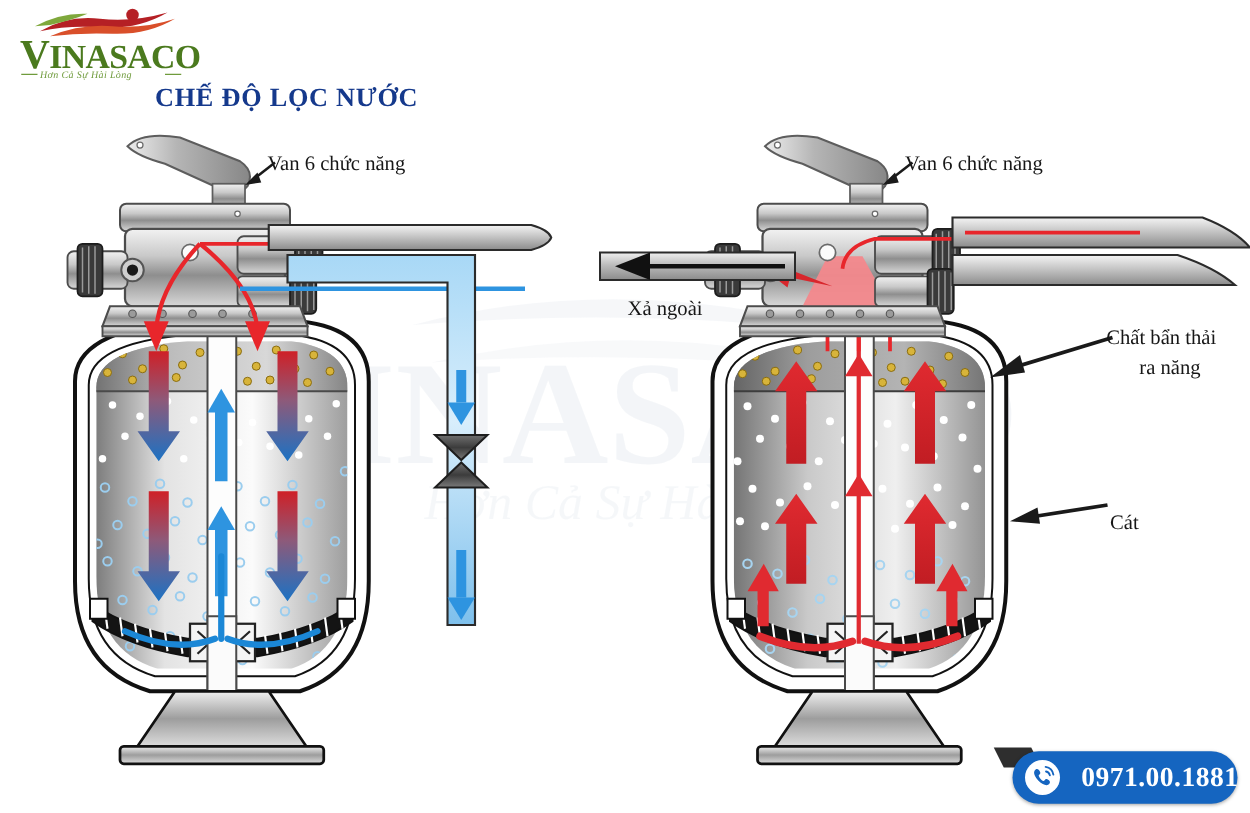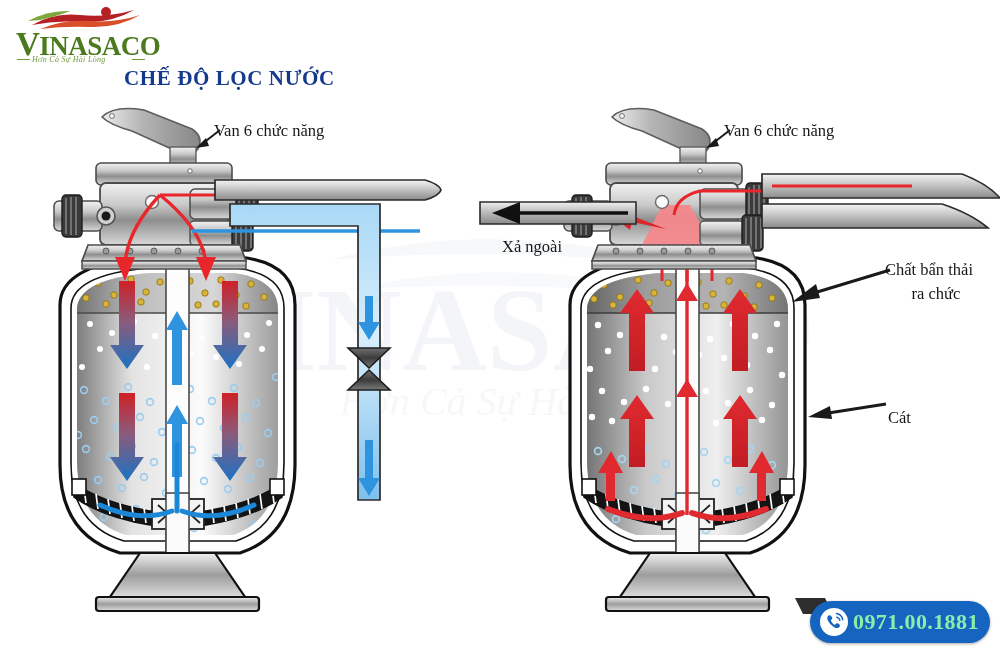--- a/index.html
+++ b/index.html
@@ -25,22 +25,22 @@
   .lbl{font-family:"Liberation Serif",serif;font-size:16.5px;color:#171717;white-space:nowrap;}
   #lbl-valve-l{left:214px;top:121px;}
   #lbl-valve-r{left:724px;top:121px;}
   #lbl-xathai{left:502px;top:237px;}
   #lbl-dirt{left:865px;top:258px;line-height:1.45;white-space:normal;width:128px;text-align:center;}
   #lbl-dirt .l2{display:block;padding-left:14px;}
   #lbl-sand{left:888px;top:408px;}
   
   #phone{left:810px;top:601px;width:180px;height:42px;background:#1565c0;border-radius:21px;
      display:flex;align-items:center;box-shadow:0 1px 3px rgba(0,0,0,.35);}
-  #phone .num{color:#86efac;font-family:"Liberation Serif",serif;font-weight:bold;font-size:22px;
-     letter-spacing:.4px;margin-left:4px;}
+  #phone .num{color:#ffffff;font-family:"Liberation Serif",serif;font-weight:bold;font-size:22px;
+     letter-spacing:.4px;margin-left:16px;}
   #phone .picon{width:30px;height:30px;margin-left:9px;flex:none;}
   #phone-tail{left:795px;top:596px;width:40px;height:22px;}
   
   #watermark{left:0;top:0;width:1000px;height:650px;pointer-events:none;}
   svg{display:block;overflow:visible;}
 </style>
 </head>
 <body>
 
 <div id="stage">
@@ -658,21 +658,21 @@
     <path d="M24 4 L6 18" stroke="#1a1a1a" stroke-width="2"></path>
     <path d="M0 22 L10 12 L13 20 Z" fill="#1a1a1a"></path>
   </svg>
   <svg class="abs" style="left:706px;top:126px" width="26" height="26" viewBox="0 0 26 26">
     <path d="M24 4 L6 18" stroke="#1a1a1a" stroke-width="2"></path>
     <path d="M0 22 L10 12 L13 20 Z" fill="#1a1a1a"></path>
   </svg>
 
   <div id="lbl-valve-r" class="abs lbl">Van 6 chức năng</div>
   <div id="lbl-xathai" class="abs lbl">Xả ngoài</div>
-  <div id="lbl-dirt" class="abs lbl"><span>Chất bẩn thải</span><span class="l2">ra chức</span></div>
+  <div id="lbl-dirt" class="abs lbl"><span>Chất bẩn thải</span><span class="l2">ra năng</span></div>
   <div id="lbl-sand" class="abs lbl">Cát</div>
 
   <svg id="phone-tail" class="abs" width="40" height="22" viewBox="0 0 40 22">
     <path d="M0 2 L30 2 L38 18 L8 18 Z" fill="#2e2e2e"></path>
   </svg>
   <div id="phone" class="abs">
     <svg class="picon" viewBox="0 0 30 30">
       <circle cx="15" cy="15" r="14" fill="#ffffff"></circle>
       <path d="M9.5 8.5 c1.6 -1 2.6 .2 3.4 1.6 c.7 1.3 .3 2 -.6 2.7
                c-.5 .4 -.4 .9 .2 1.9 c.9 1.5 1.9 2.4 2.6 2.8 c.8 .4 1.2 .2 1.6 -.4

